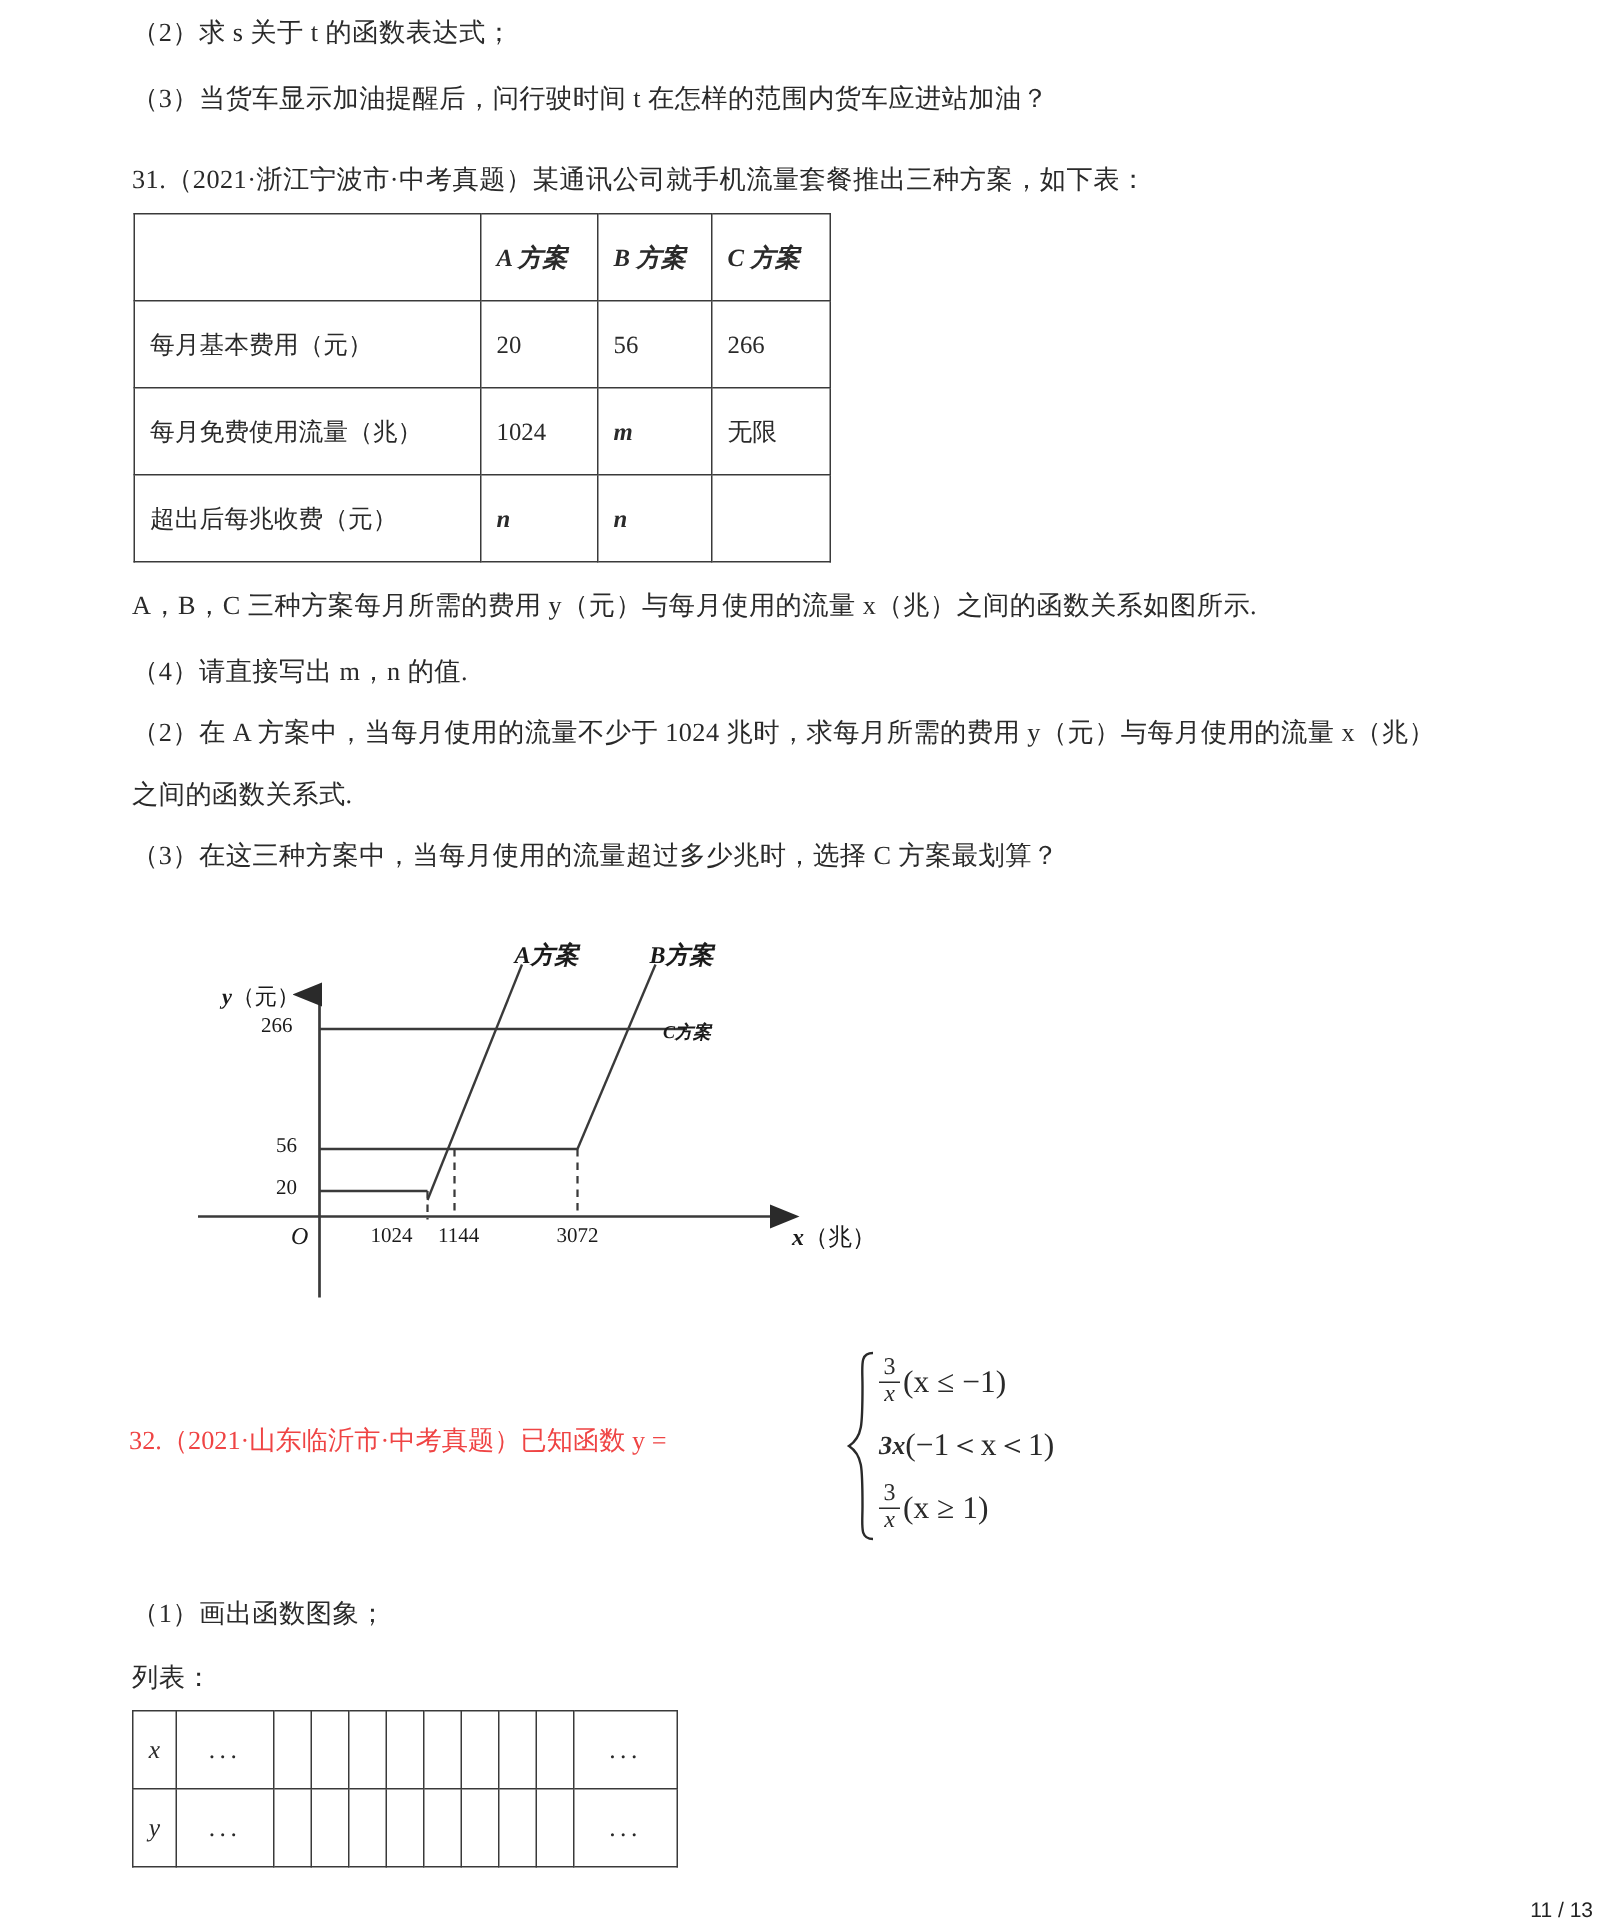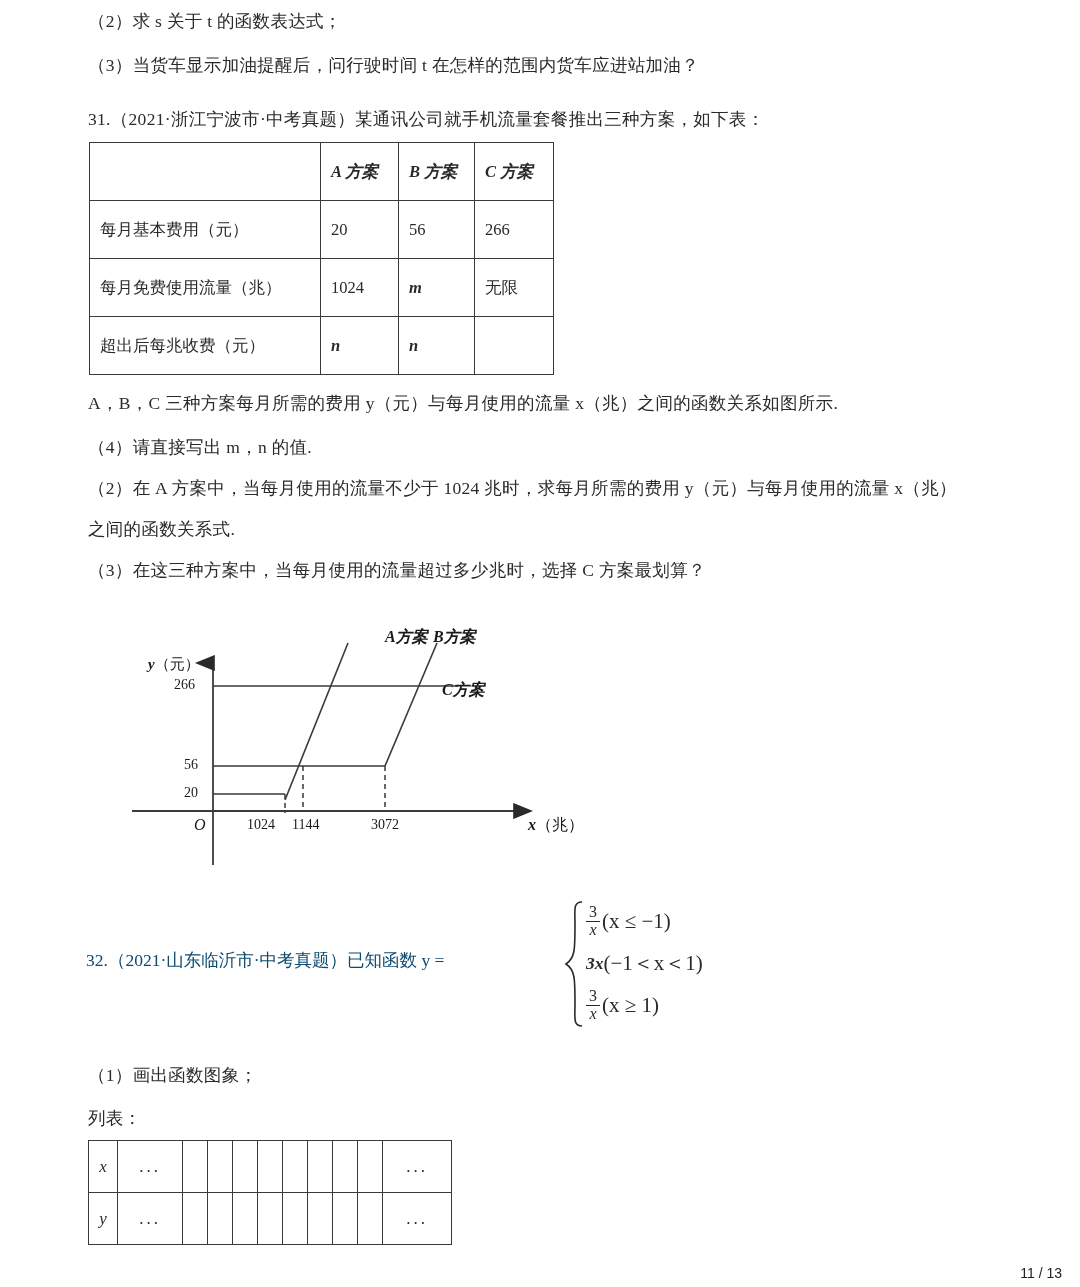--- a/index.html
+++ b/index.html
@@ -67,21 +67,21 @@
     top: 900px;
     width: 900px;
     height: 140px;
   }
   .q32stem {
     position: absolute;
     left: 0;
     top: 48px;
     font-size: 17.5px;
     white-space: nowrap;
-    color: #0c4a6e;
+    color: #ef4444;
   }
   .brace {
     position: absolute;
     left: 476px;
     top: 0px;
     width: 24px;
     height: 128px;
   }
   .cases {
     position: absolute;
@@ -222,27 +222,27 @@
     <div style="position:absolute; left:174px; top:77px; font-size:14px;">266</div>
     <div style="position:absolute; left:184px; top:157px; font-size:14px;">56</div>
     <div style="position:absolute; left:184px; top:185px; font-size:14px;">20</div>
 
     <div style="position:absolute; left:194px; top:216px; font-size:16px; font-style:italic;">O</div>
 
     <div style="position:absolute; left:247px; top:217px; font-size:14px;">1024</div>
     <div style="position:absolute; left:292px; top:217px; font-size:14px;text-align:right;">1144</div>
     <div style="position:absolute; left:371px; top:217px; font-size:14px;">3072</div>
 
-    <div style="position:absolute; left:343px; top:27px; font-size:16px;margin-left:42px;">
+    <div style="position:absolute; left:343px; top:27px; font-size:16px;">
       <span class="it">A方案</span>
     </div>
     <div style="position:absolute; left:433px; top:27px; font-size:16px;">
       <span class="it">B方案</span>
     </div>
-    <div style="position:absolute; left:442px; top:80px; font-size:16px;">
+    <div style="position:absolute; left:442px; top:80px; font-size:12px;">
       <span class="it">C方案</span>
     </div>
   </div>
 
   <div class="q32wrap">
     <div class="q32stem">32.（2021·山东临沂市·中考真题）已知函数 y =</div>
 
     <svg class="brace" viewBox="0 0 24 128" xmlns="http://www.w3.org/2000/svg">
       <path d="M20,2 C11,2 13,10 13,24 C13,50 13,58 4,64 C13,70 13,78 13,104 C13,118 11,126 20,126" fill="none" stroke="#2a2a2a" stroke-width="1.6"></path>
     </svg>

